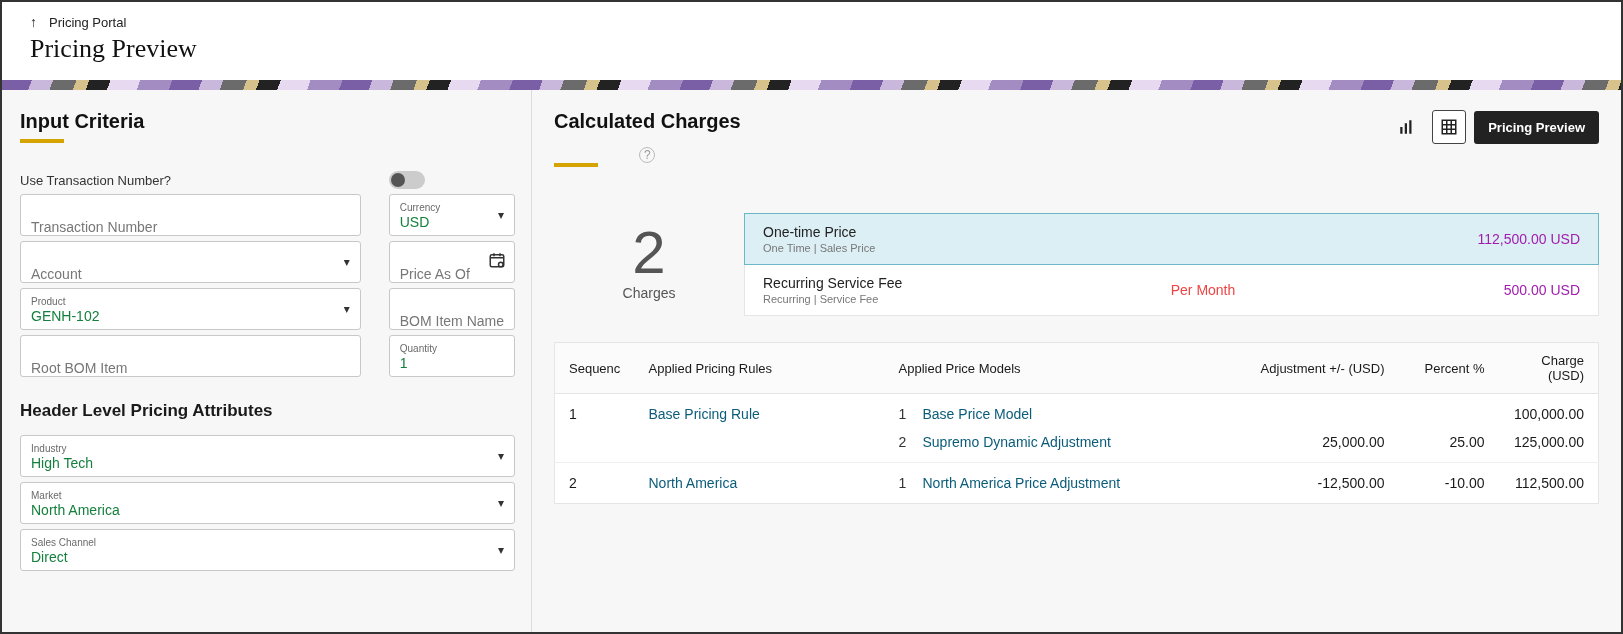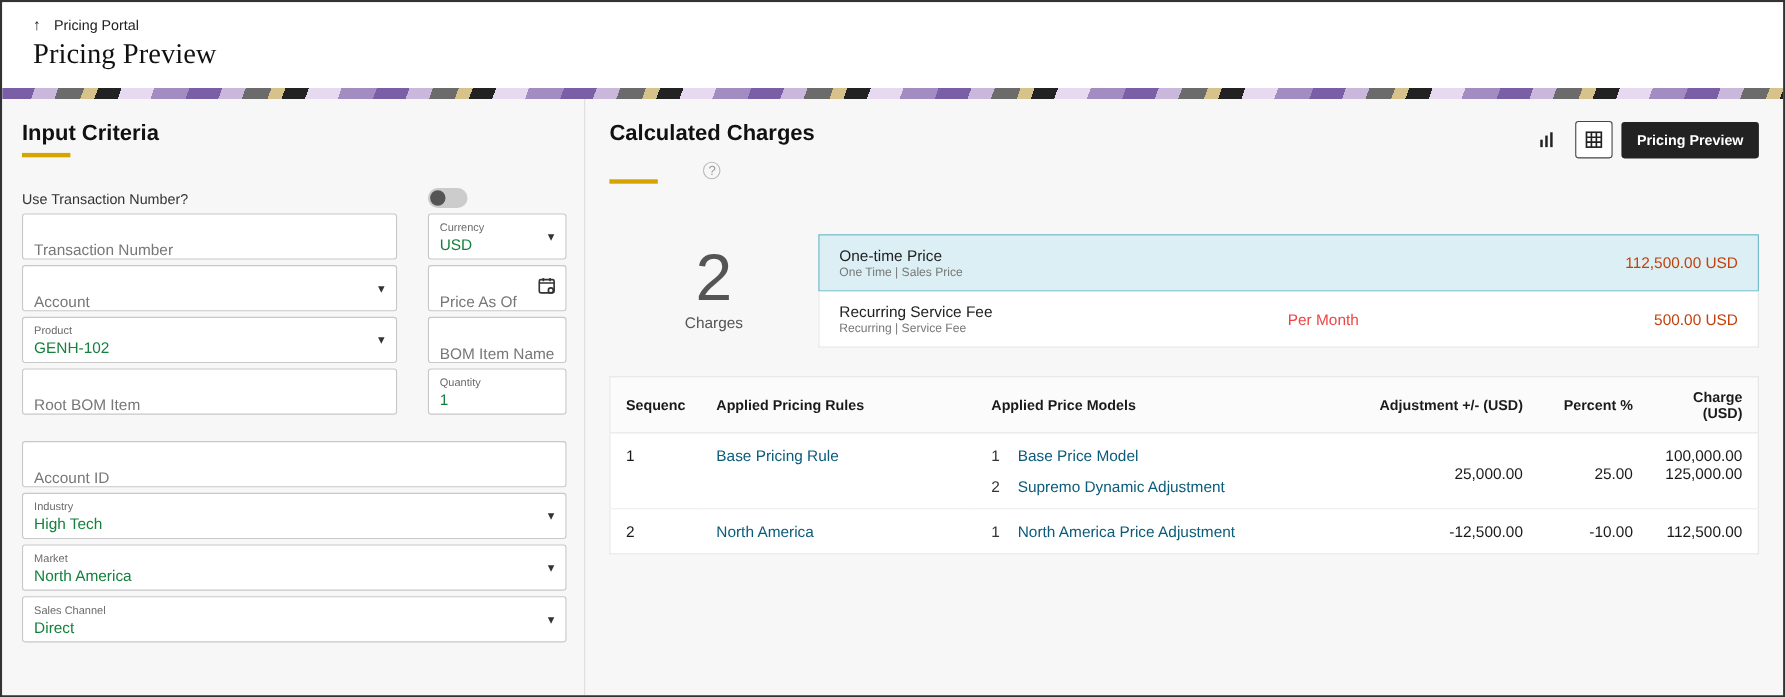--- a/index.html
+++ b/index.html
@@ -190,40 +190,40 @@
     background:#fff;
   }
   .charge-row:first-child{border-top:1px solid #6bb7c6;gap:28px;}
   .charge-row.selected{
     background:#dceff4;
     border:1px solid #6bb7c6;
   }
   .charge-left .c-name{font-size:14px;color:#222;}
   .charge-left .c-sub{font-size:11px;color:#777;margin-top:2px;}
   .charge-mid{font-size:14px;color:#ef4444;}
-  .charge-right{font-size:14px;color:#c2410c;}
+  .charge-right{font-size:14px;color:#a21caf;}
   .grid-table{
     margin-top:26px;width:100%; border-collapse:collapse; background:#fff;
     border:1px solid #e5e5e5;
   }
   .grid-table th{
-    text-align:left;font-size:13px;font-weight:700;padding:10px 14px;
+    text-align:left;font-size:13px;font-weight:400;padding:10px 14px;
     border-bottom:1px solid #e5e5e5;background:#fbfbfb;
   }
   .grid-table th.right, .grid-table td.right{text-align:right;}
   .grid-table td{
     padding:12px 14px;font-size:14px;vertical-align:top;border-bottom:1px solid #eee;
   }
   .grid-table tr:last-child td{border-bottom:none;}
   .link{color:#0b5c7a;cursor:pointer;}
   .model-list{display:flex;flex-direction:column;gap:12px;}
   .model-item{display:flex;gap:14px;align-items:baseline;}
   .model-item .idx{color:#333;width:10px;}
   .num-col{white-space:nowrap;}
-  .stack-nums{display:flex;flex-direction:column;align-items:flex-end;}
+  .stack-nums{display:flex;flex-direction:column;align-items:flex-end;gap:12px;}
 </style>
 </head>
 <body>
 
 <div class="window">
 
   <div class="header">
     <div class="nav-up">
       <span class="arrow">↑</span>
       <span>Pricing Portal</span>
@@ -280,25 +280,23 @@
 
         <div class="field placeholder-only">
           <span class="fvalue">Root BOM Item</span>
         </div>
         <div class="field small-label">
           <span class="flabel">Quantity</span>
           <span class="fvalue">1</span>
         </div>
       </div>
 
+      <div class="sub-title">Header Level Pricing Attributes</div>
 
       <div class="form-grid">
-        <div class="field placeholder-only">
-          <span class="fvalue">Account ID</span>
-        </div>
         <div class="field small-label">
           <span class="flabel">Industry</span>
           <span class="fvalue">High Tech</span>
           <span class="chevron">▾</span>
         </div>
 
         <div class="field small-label">
           <span class="flabel">Market</span>
           <span class="fvalue">North America</span>
           <span class="chevron">▾</span>

